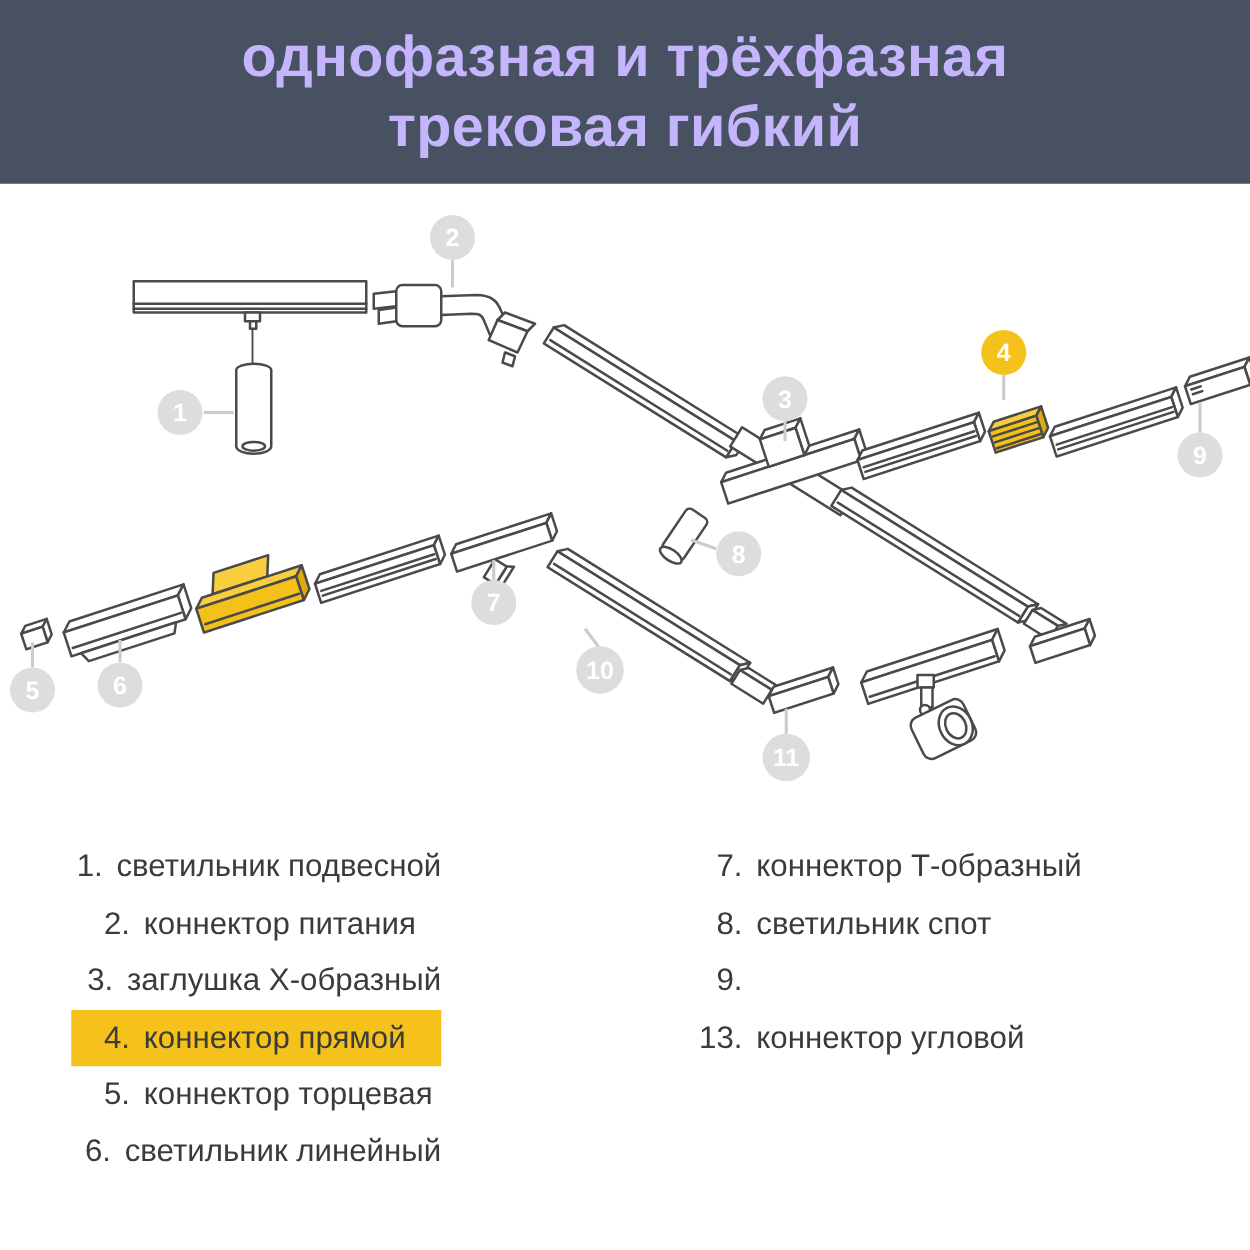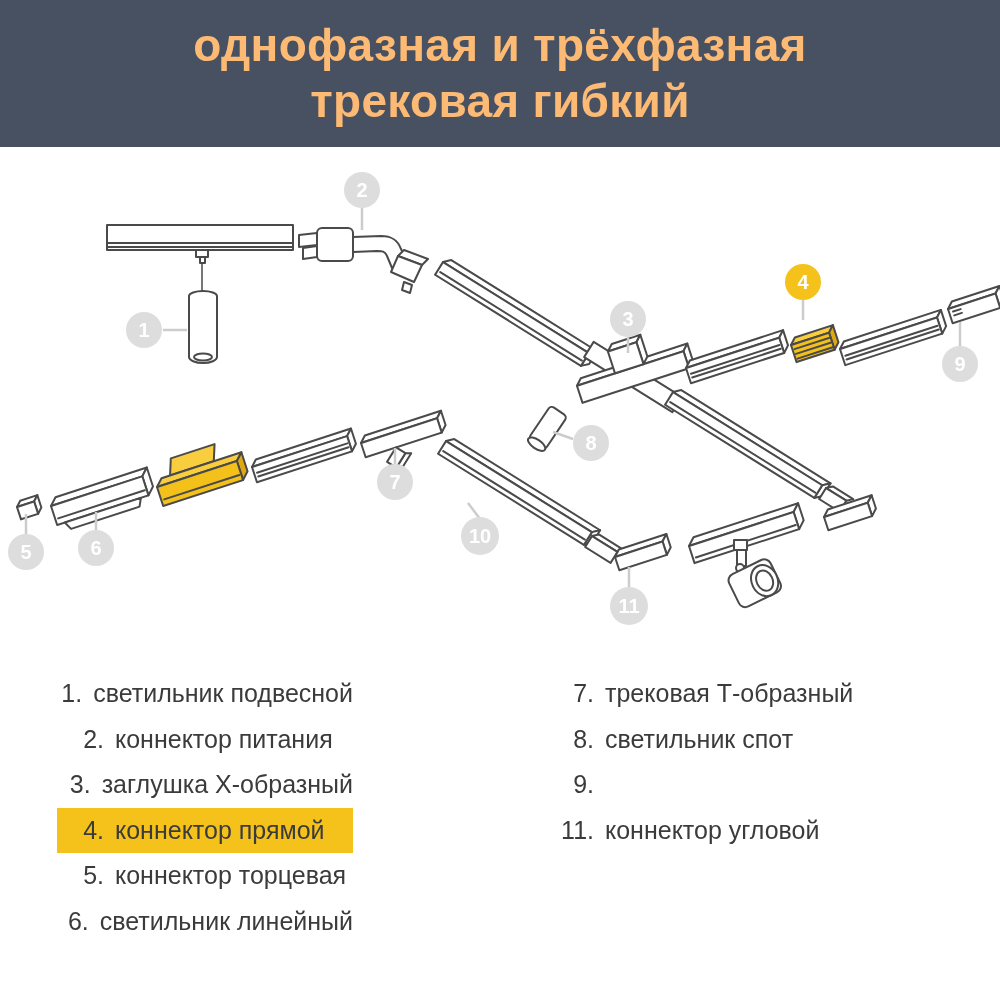--- a/index.html
+++ b/index.html
@@ -1,20 +1,20 @@
 <!DOCTYPE html>
 <html><head>
 <meta charset="utf-8">
 <style>
   html,body{margin:0;padding:0;background:#ffffff;}
   body{width:1000px;height:1000px;position:relative;overflow:hidden;
        font-family:"Liberation Sans","DejaVu Sans",sans-serif;}
   .header{position:absolute;top:0;left:0;width:1000px;height:147px;background:#475161;
           display:flex;flex-direction:column;align-items:center;justify-content:center;z-index:3;}
-  .header .line{color:#fdba74;font-size:46px;font-weight:700;line-height:1.2;letter-spacing:.3px;white-space:nowrap;}
+  .header .line{color:#c4b5fd;font-size:46px;font-weight:700;line-height:1.2;letter-spacing:.3px;white-space:nowrap;}
   svg.diagram{position:absolute;top:0;left:0;z-index:1;}
   .legend{position:absolute;z-index:2;top:671px;}
   .legend.left{left:57px;width:296px;}
   .legend.right{left:540px;width:360px;}
   .lrow{display:flex;align-items:center;height:45.5px;color:#3b3b3b;font-size:25px;font-weight:500;white-space:nowrap;}
   .lrow .num{display:inline-block;text-align:right;margin-right:11px;}
   .legend.left .num{width:47px;}
   .legend.right .num{width:54px;}
   .lrow.hl{background:#F5C21B;}
   text.badge{fill:#ffffff;font-family:"Liberation Sans","DejaVu Sans",sans-serif;
@@ -292,26 +292,26 @@
   </div>
   <div class="lrow">
     <span class="num">6.</span>
     <span class="lbl">светильник линейный</span>
   </div>
 </div>
 
 <div class="legend right">
   <div class="lrow">
     <span class="num">7.</span>
-    <span class="lbl">трековая Т-образный</span>
+    <span class="lbl">коннектор Т-образный</span>
   </div>
   <div class="lrow">
     <span class="num">8.</span>
     <span class="lbl">светильник спот</span>
   </div>
   <div class="lrow">
     <span class="num">9.</span>
   </div>
   <div class="lrow">
-    <span class="num">11.</span>
+    <span class="num">13.</span>
     <span class="lbl">коннектор угловой</span>
   </div>
 </div>
 
 </body></html>

